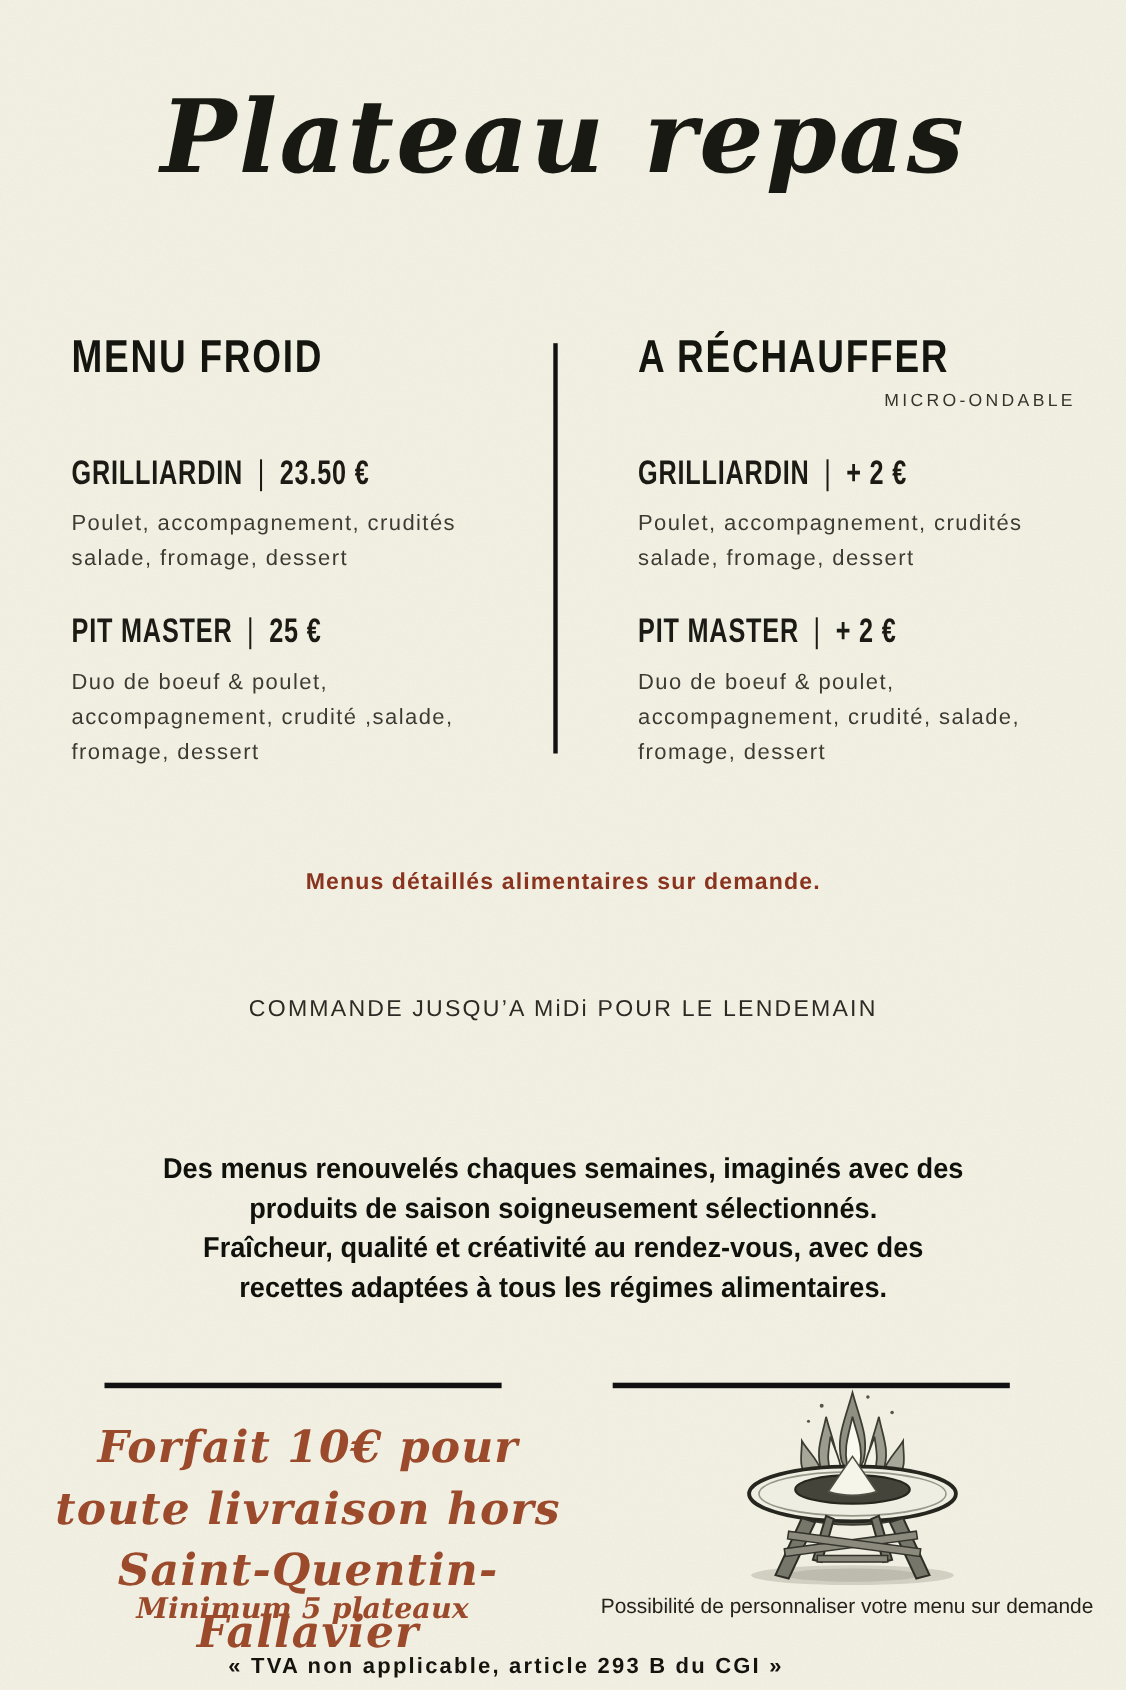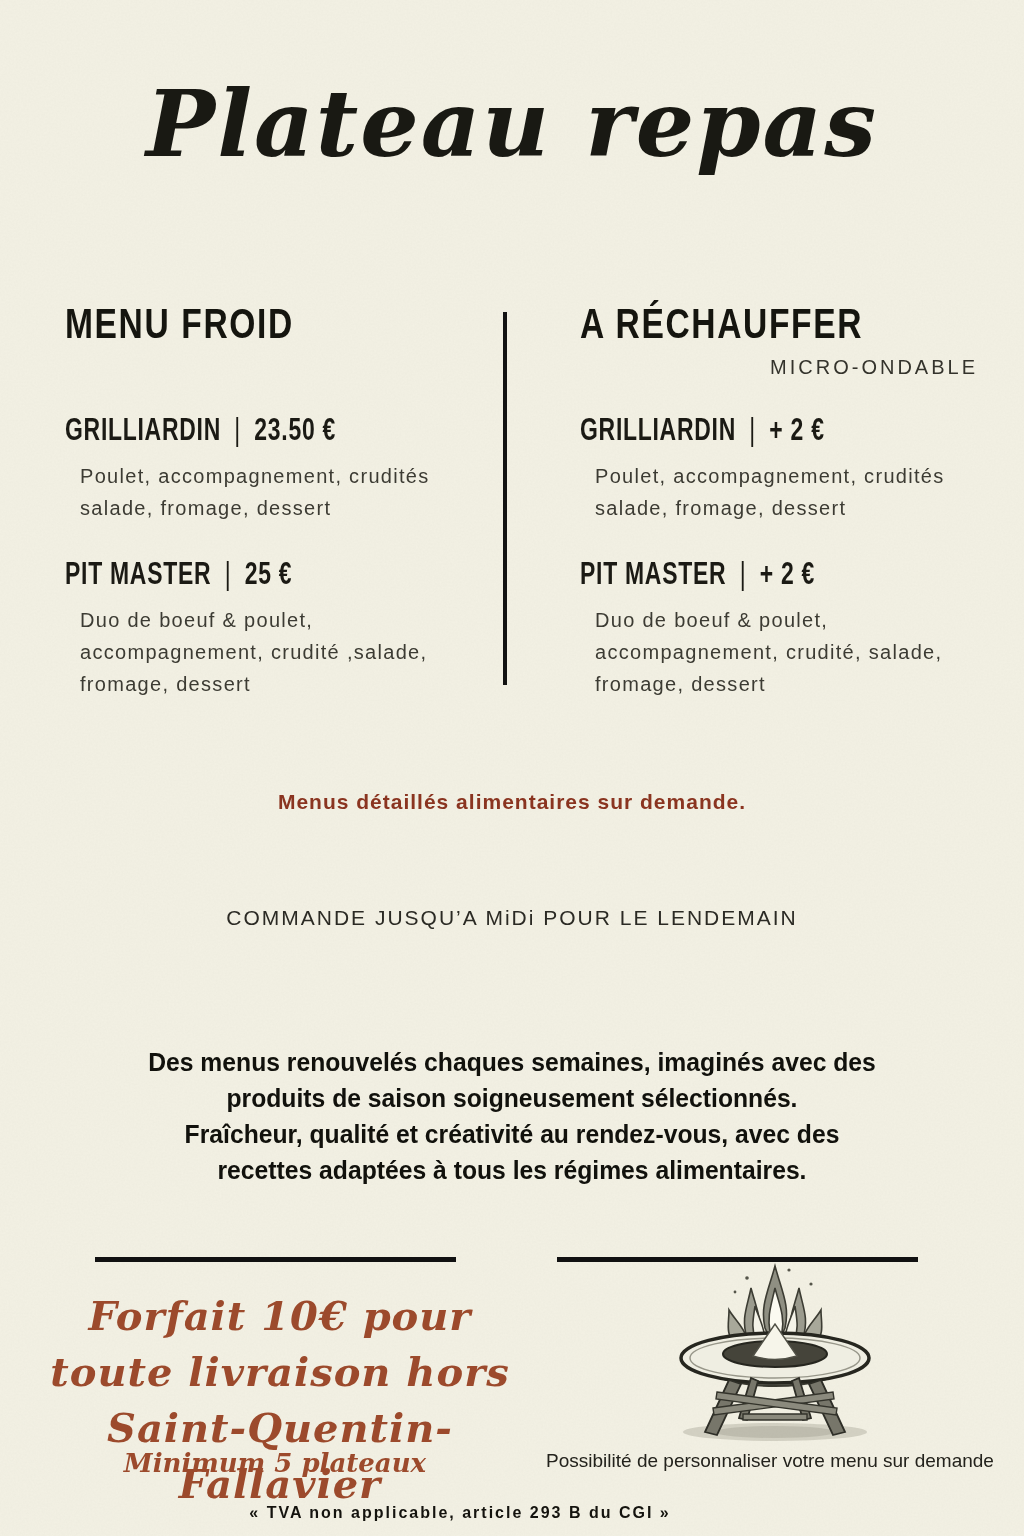--- a/index.html
+++ b/index.html
@@ -29,35 +29,35 @@
   .v-divider{left:503px;top:312px;width:4px;height:373px;background:#121212;}
 
   .col-heading{
     position:absolute;top:0;left:0;
     font-weight:700;font-size:42px;color:#15150f;
     letter-spacing:2px;white-space:nowrap;
     transform:scaleX(0.80);transform-origin:left;
   }
   .col-subheading{
     position:absolute;top:56px;right:2px;
-    font-size:20px;letter-spacing:3px;color:#34332c;white-space:nowrap;
+    font-size:16px;letter-spacing:3px;color:#34332c;white-space:nowrap;
   }
   .item-name-row{
     position:absolute;left:0;white-space:nowrap;
     font-weight:700;font-size:31px;color:#1b1a14;
     transform:scaleX(0.74);transform-origin:left;
     letter-spacing:1px;
   }
   .item-name-row .pipe{font-weight:400;padding:0 18px;color:#1b1a14;}
   .row1{top:112px;}
   .row2{top:256px;}
   .item-desc{
     position:absolute;left:0;
     font-size:20px;color:#3c3b33;letter-spacing:1.3px;
-    line-height:32px;white-space:nowrap;margin-left:15px;
+    line-height:32px;white-space:nowrap;
   }
   .desc1{top:160px;}
   .desc2{top:304px;}
 
   
   .detail-note{
     left:0;top:790px;width:1024px;text-align:center;
     font-weight:700;font-size:21px;letter-spacing:1px;color:#8a3420;
   }
   .order-note{
@@ -87,21 +87,21 @@
     left:110px;top:1448px;width:330px;text-align:center;
     font-size:26px;
   }
   .firepit{left:655px;top:1262px;width:240px;height:186px;}
   .personalize-note{
     left:535px;top:1450px;width:470px;text-align:center;
     font-size:19px;color:#23221c;
   }
   .tax-note{
     left:0;top:1504px;width:920px;text-align:center;
-    font-weight:700;font-size:16px;letter-spacing:2px;color:#14130e;
+    font-weight:700;font-size:20px;letter-spacing:2px;color:#14130e;
   }
 </style>
 </head>
 <body>
 
 <div class="page">
 
   <svg class="texture" width="1024" height="1536">
     <filter id="paperTex">
       <feTurbulence type="fractalNoise" baseFrequency="0.55" numOctaves="2" seed="7"></feTurbulence>

